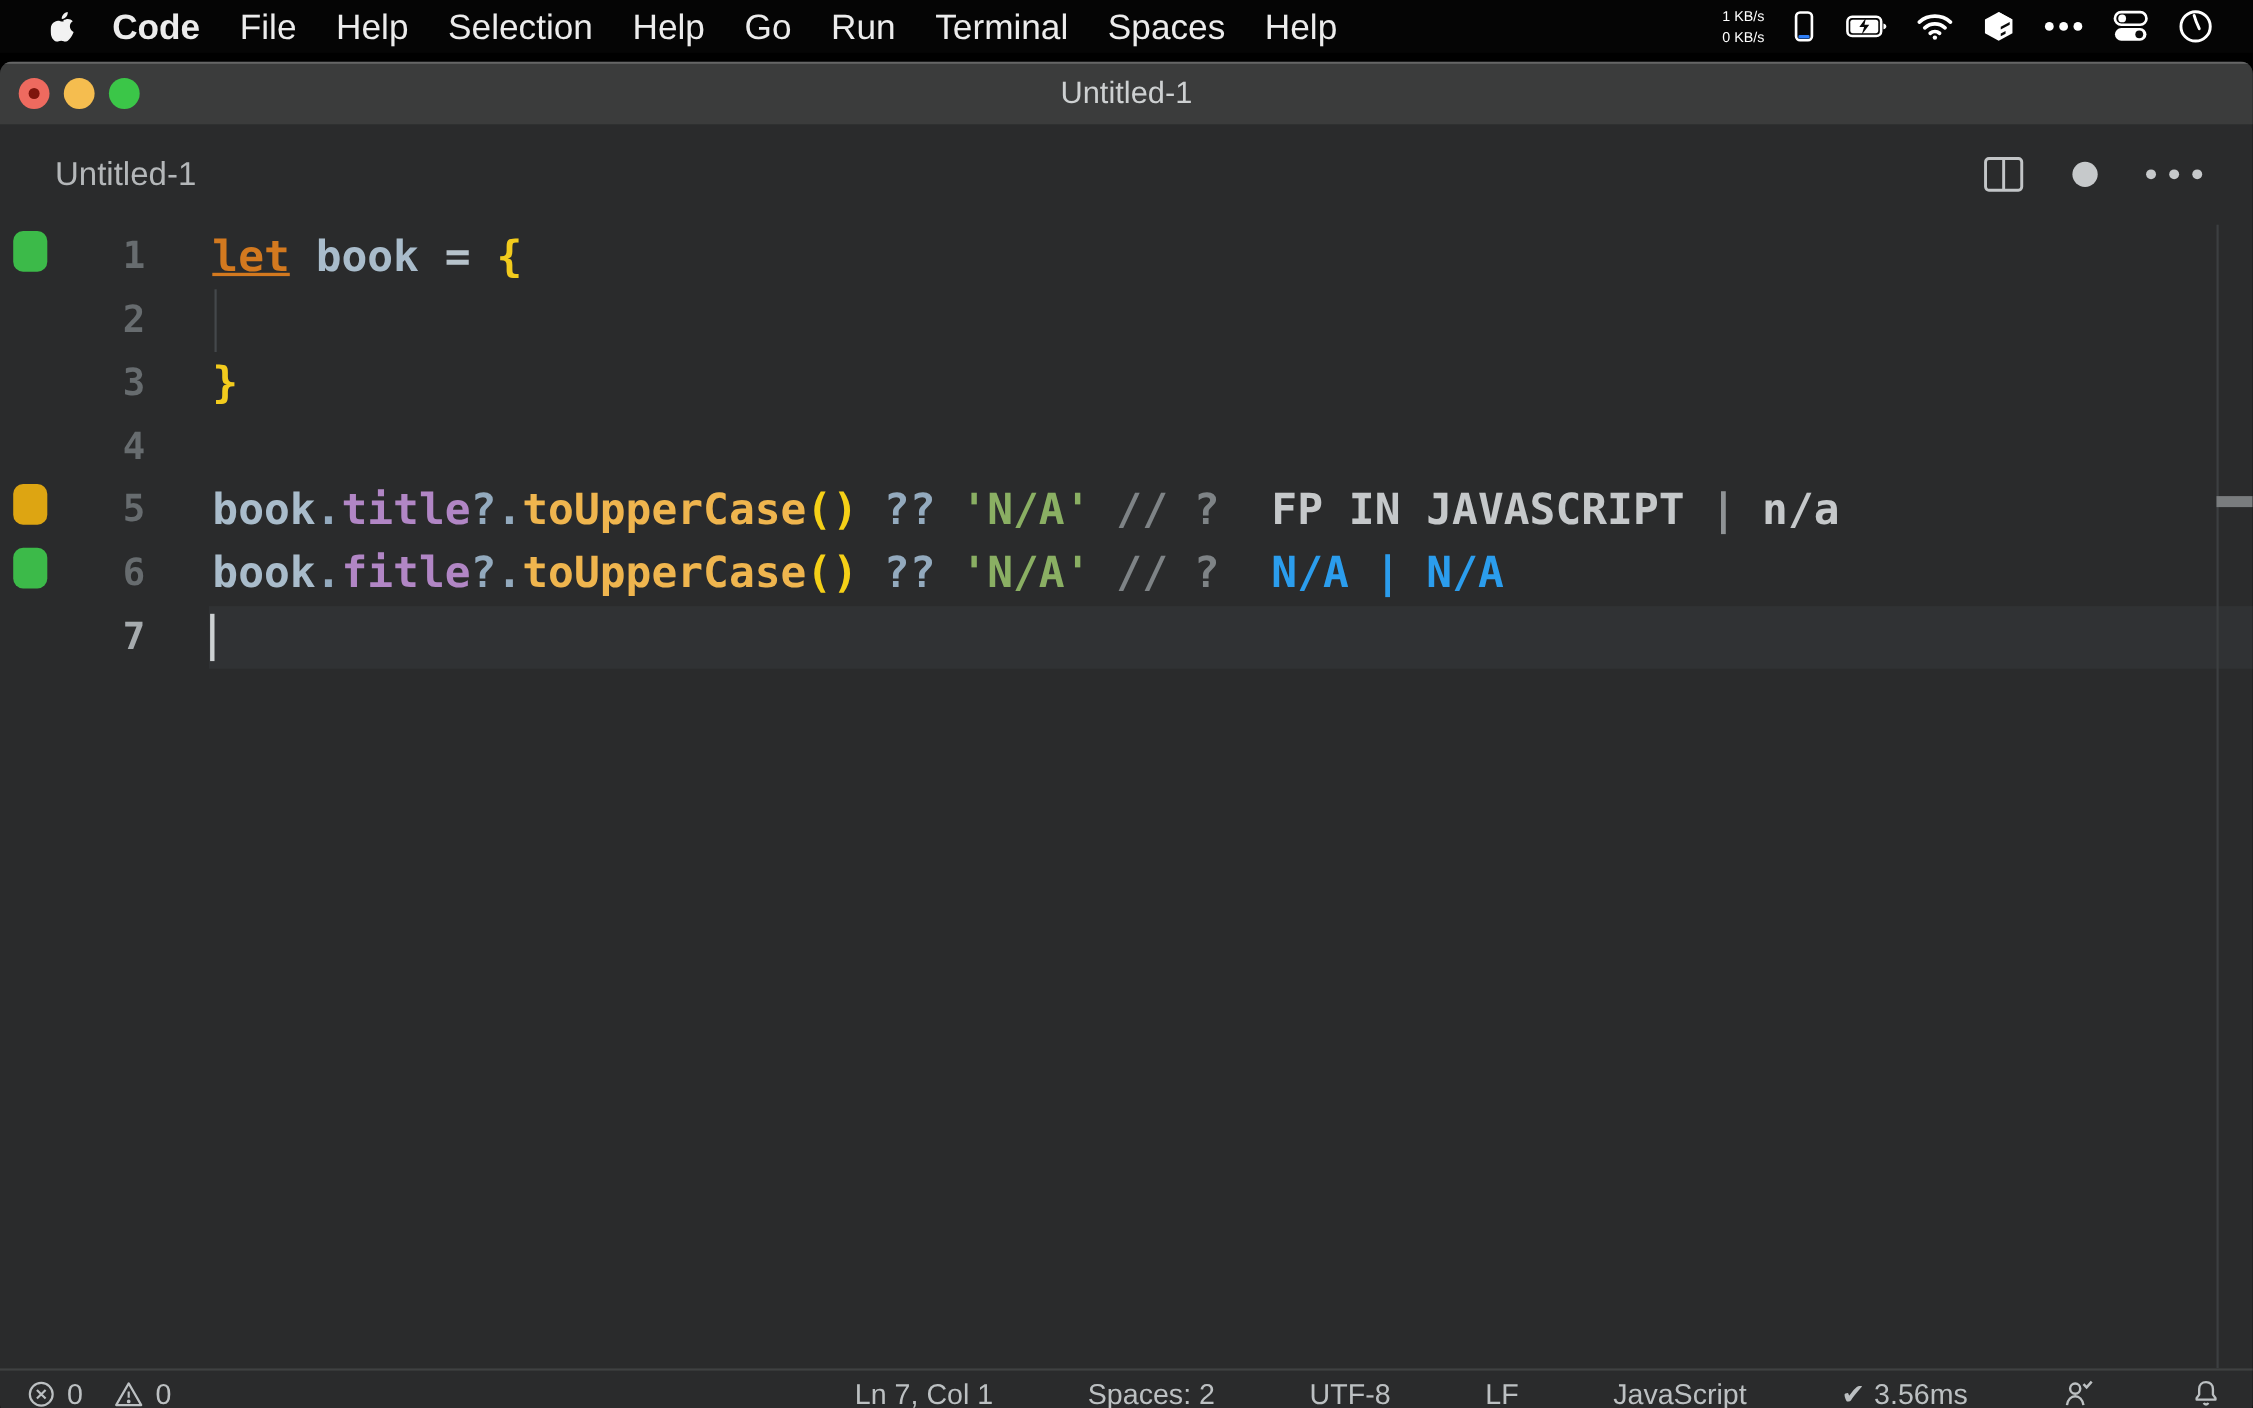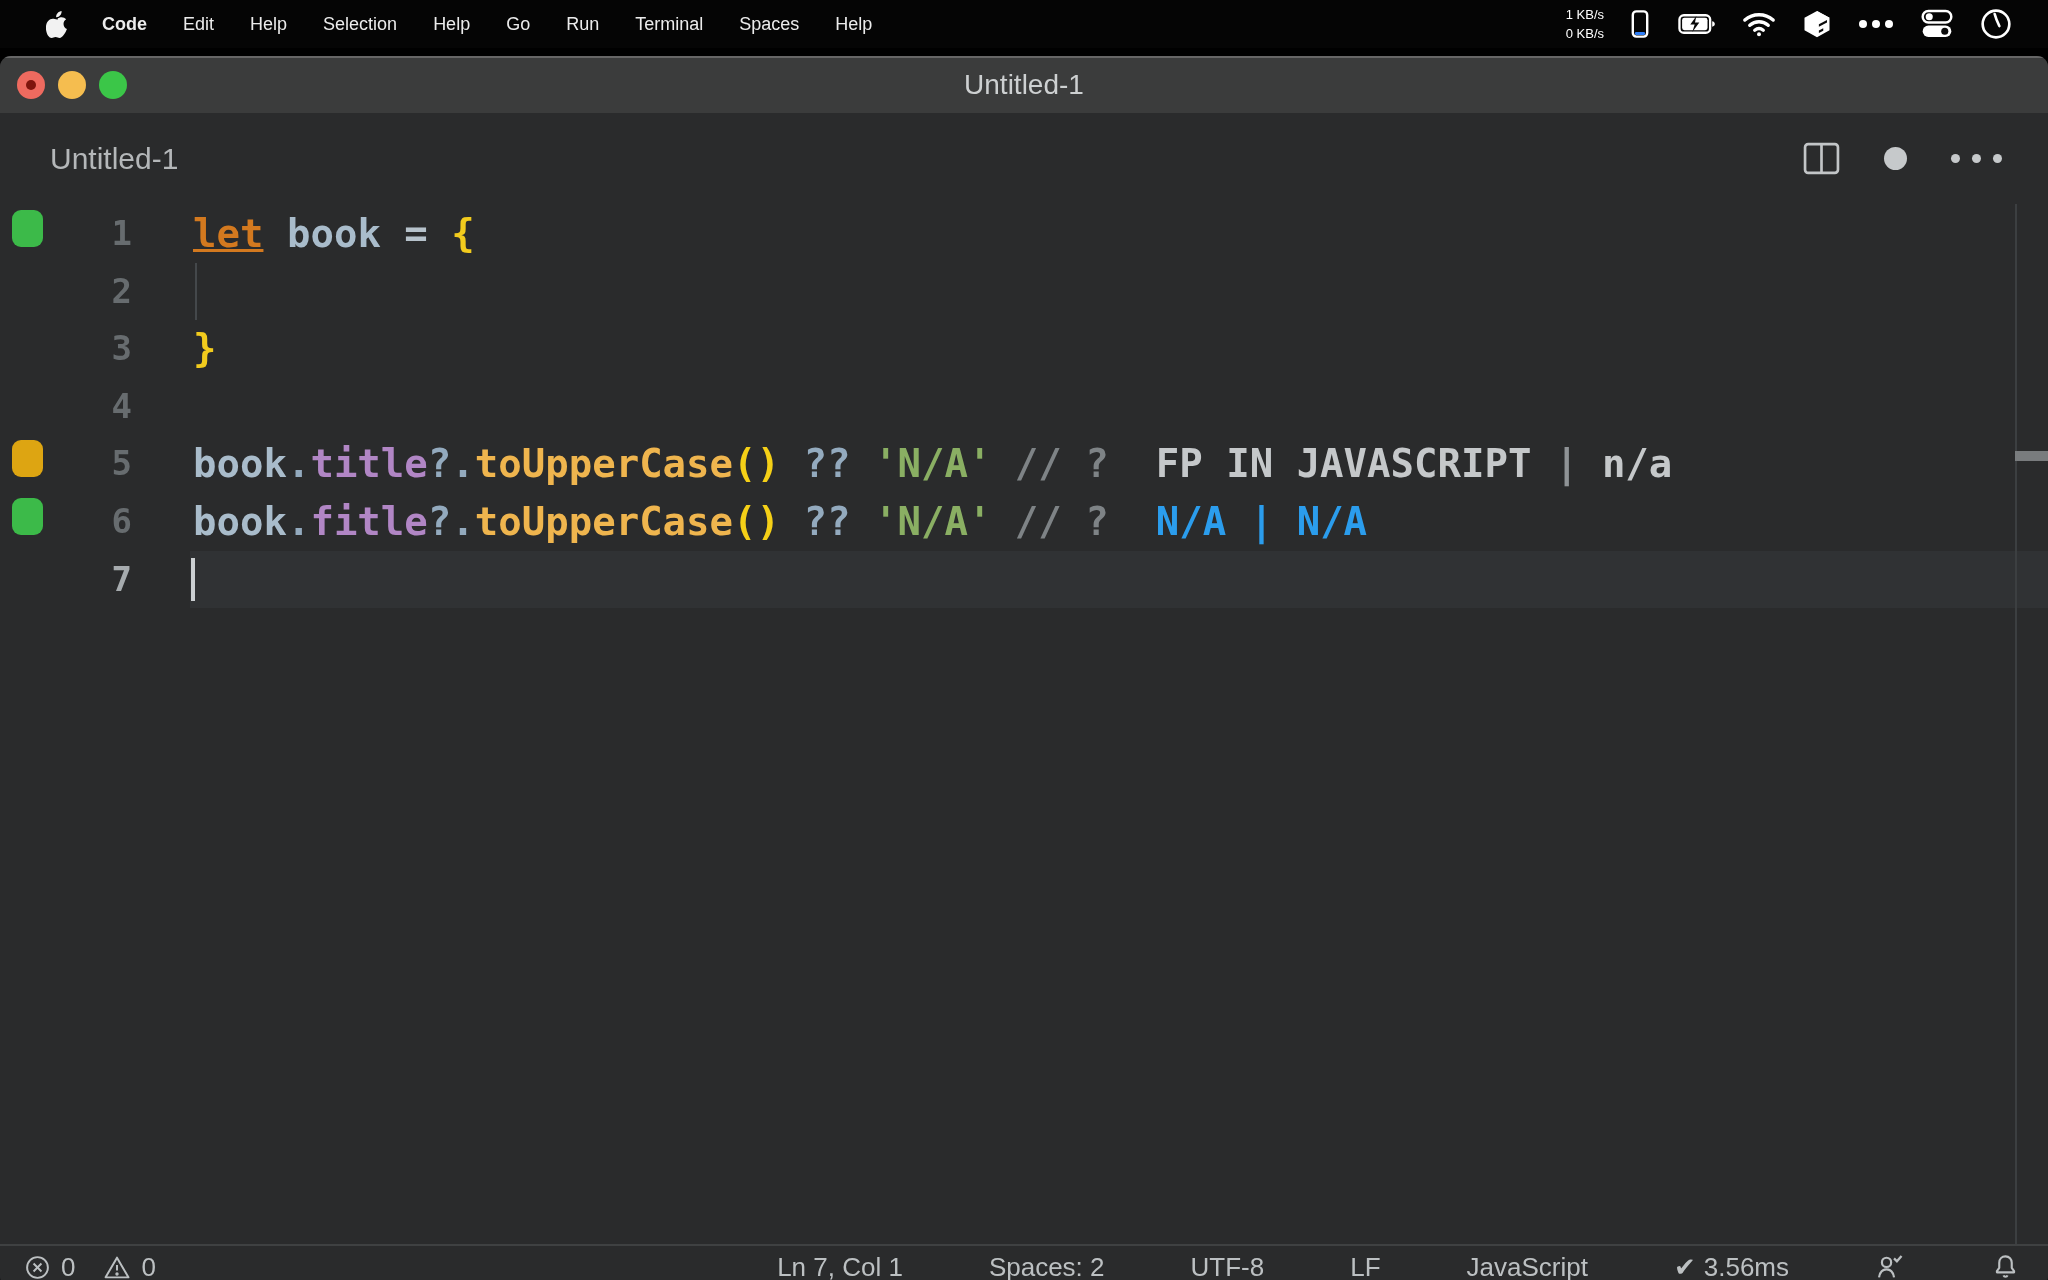--- a/index.html
+++ b/index.html
@@ -4,21 +4,21 @@
 <style>
   * { margin:0; padding:0; box-sizing:border-box; }
   html,body { width:2048px; height:1280px; background:#000; overflow:hidden;
     font-family:"Liberation Sans", sans-serif; }
 
   
   .menubar { position:absolute; left:0; top:0; width:2048px; height:48px; background:#050505;
     display:flex; align-items:center; color:#ececec; }
   .menubar .apple { margin-left:44px; width:26px; display:flex; align-items:center; justify-content:center; }
   .menu-items { display:flex; align-items:center; margin-left:14px; }
-  .menu-item { font-size:18px; color:#ececec; padding:0 18px; line-height:48px; }
+  .menu-item { font-size:32px; color:#ececec; padding:0 18px; line-height:48px; }
   .menu-item.bold { font-weight:700; }
   .menu-right { position:absolute; right:0; top:0; height:48px; display:flex; align-items:center; padding-right:36px; }
   .net-speed { text-align:right; font-size:13px; line-height:19px; font-weight:500; color:#fff; margin-right:24px; }
   .tray-icon { display:flex; align-items:center; justify-content:center; margin-left:26px; }
 
   
   .window { position:absolute; left:0; top:56px; width:2048px; height:1232px;
     background:#2a2b2c; border-radius:11px; overflow:hidden;
     display:flex; flex-direction:column; }
   .titlebar { height:57px; background:#3b3c3c; position:relative; flex:none;
@@ -74,21 +74,21 @@
 
 <div class="menubar">
   <span class="apple">
     <svg width="23" height="27" viewBox="0 0 17 20" fill="#f2f2f2">
       <path d="M11.5 0c.2 1.2-.3 2.4-1 3.2-.7.9-1.9 1.5-3 1.4-.2-1.1.4-2.3 1-3C9.2.7 10.5.1 11.5 0z"></path>
       <path d="M8.7 5.3c1-.1 2-.6 2.9-.6 1.2 0 2.5.5 3.3 1.5-2.9 1.8-2.4 5.9.6 7.2-.6 1.6-1.4 3.2-2.6 4.6-.8 1-1.7 2-2.9 2-1.1 0-1.5-.7-2.9-.7s-1.8.7-2.9.7c-1.2 0-2.1-1.1-2.9-2.1C-.3 15.1-.9 10 1.6 7.4c.9-1 2.2-1.6 3.4-1.6 1.2 0 2.3.7 3.7.5z"></path>
     </svg>
   </span>
   <div class="menu-items">
       <div class="menu-item bold">Code</div>
-      <div class="menu-item">Edit</div>
+      <div class="menu-item">File</div>
       <div class="menu-item">Help</div>
       <div class="menu-item">Selection</div>
       <div class="menu-item">Help</div>
       <div class="menu-item">Go</div>
       <div class="menu-item">Run</div>
       <div class="menu-item">Terminal</div>
       <div class="menu-item">Spaces</div>
       <div class="menu-item">Help</div>
     </div>
 

